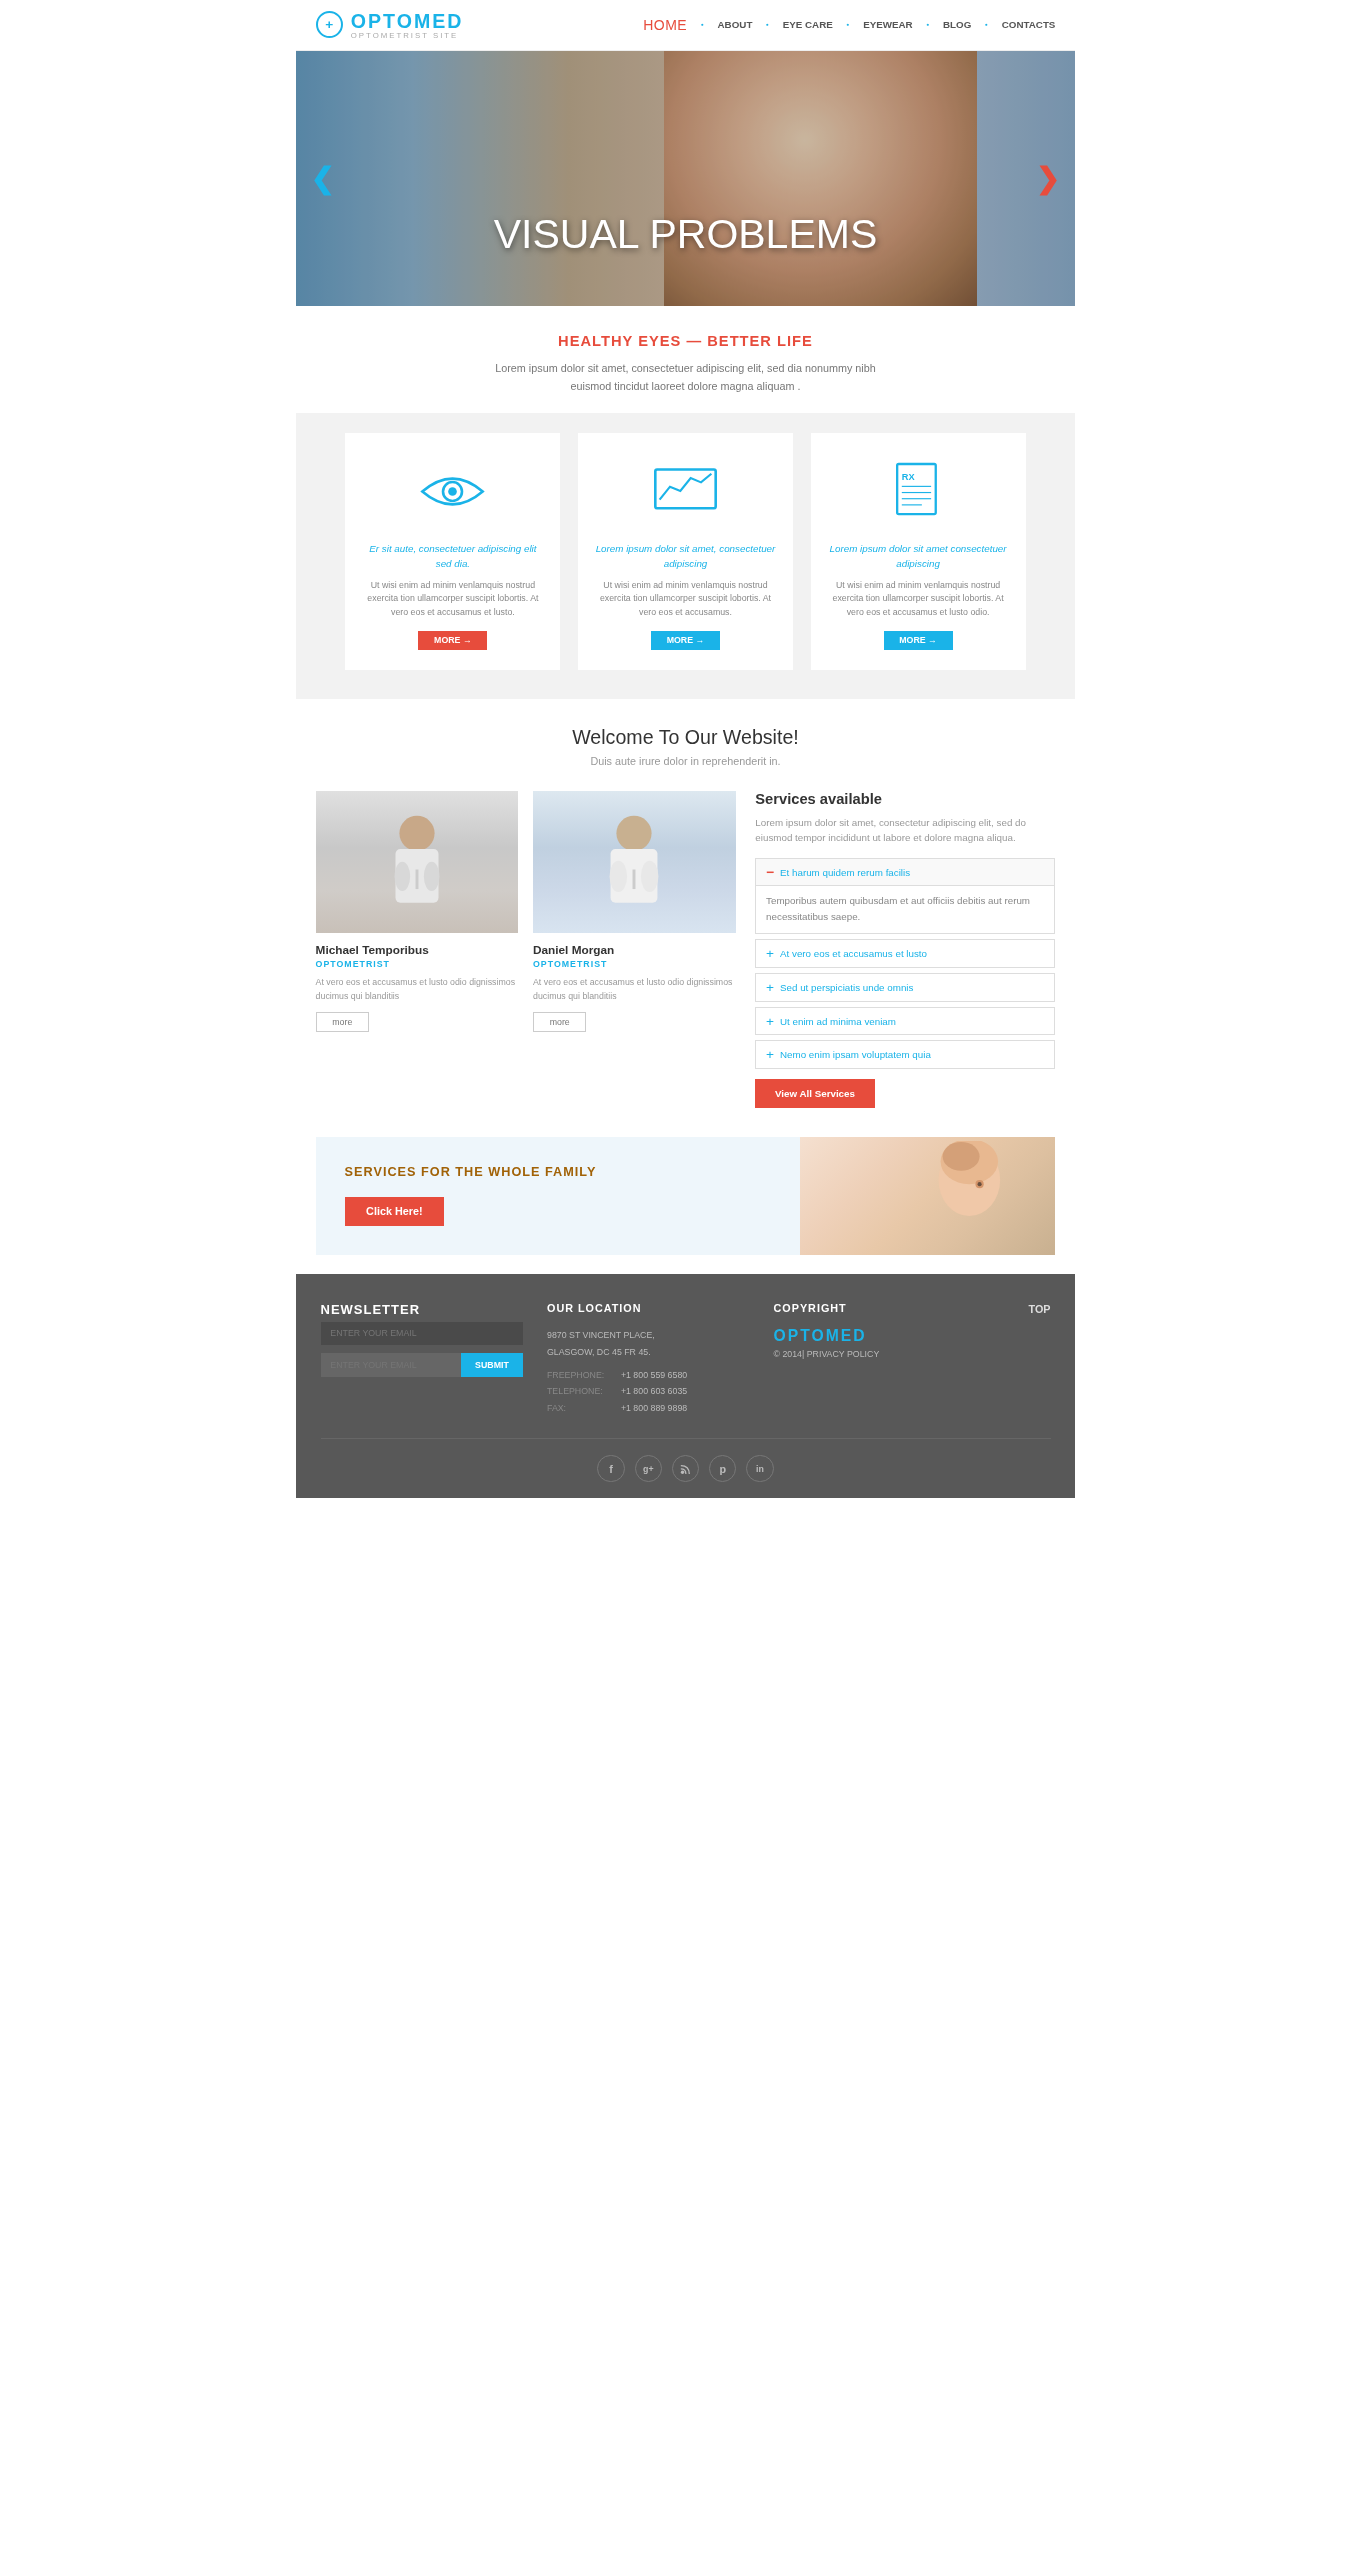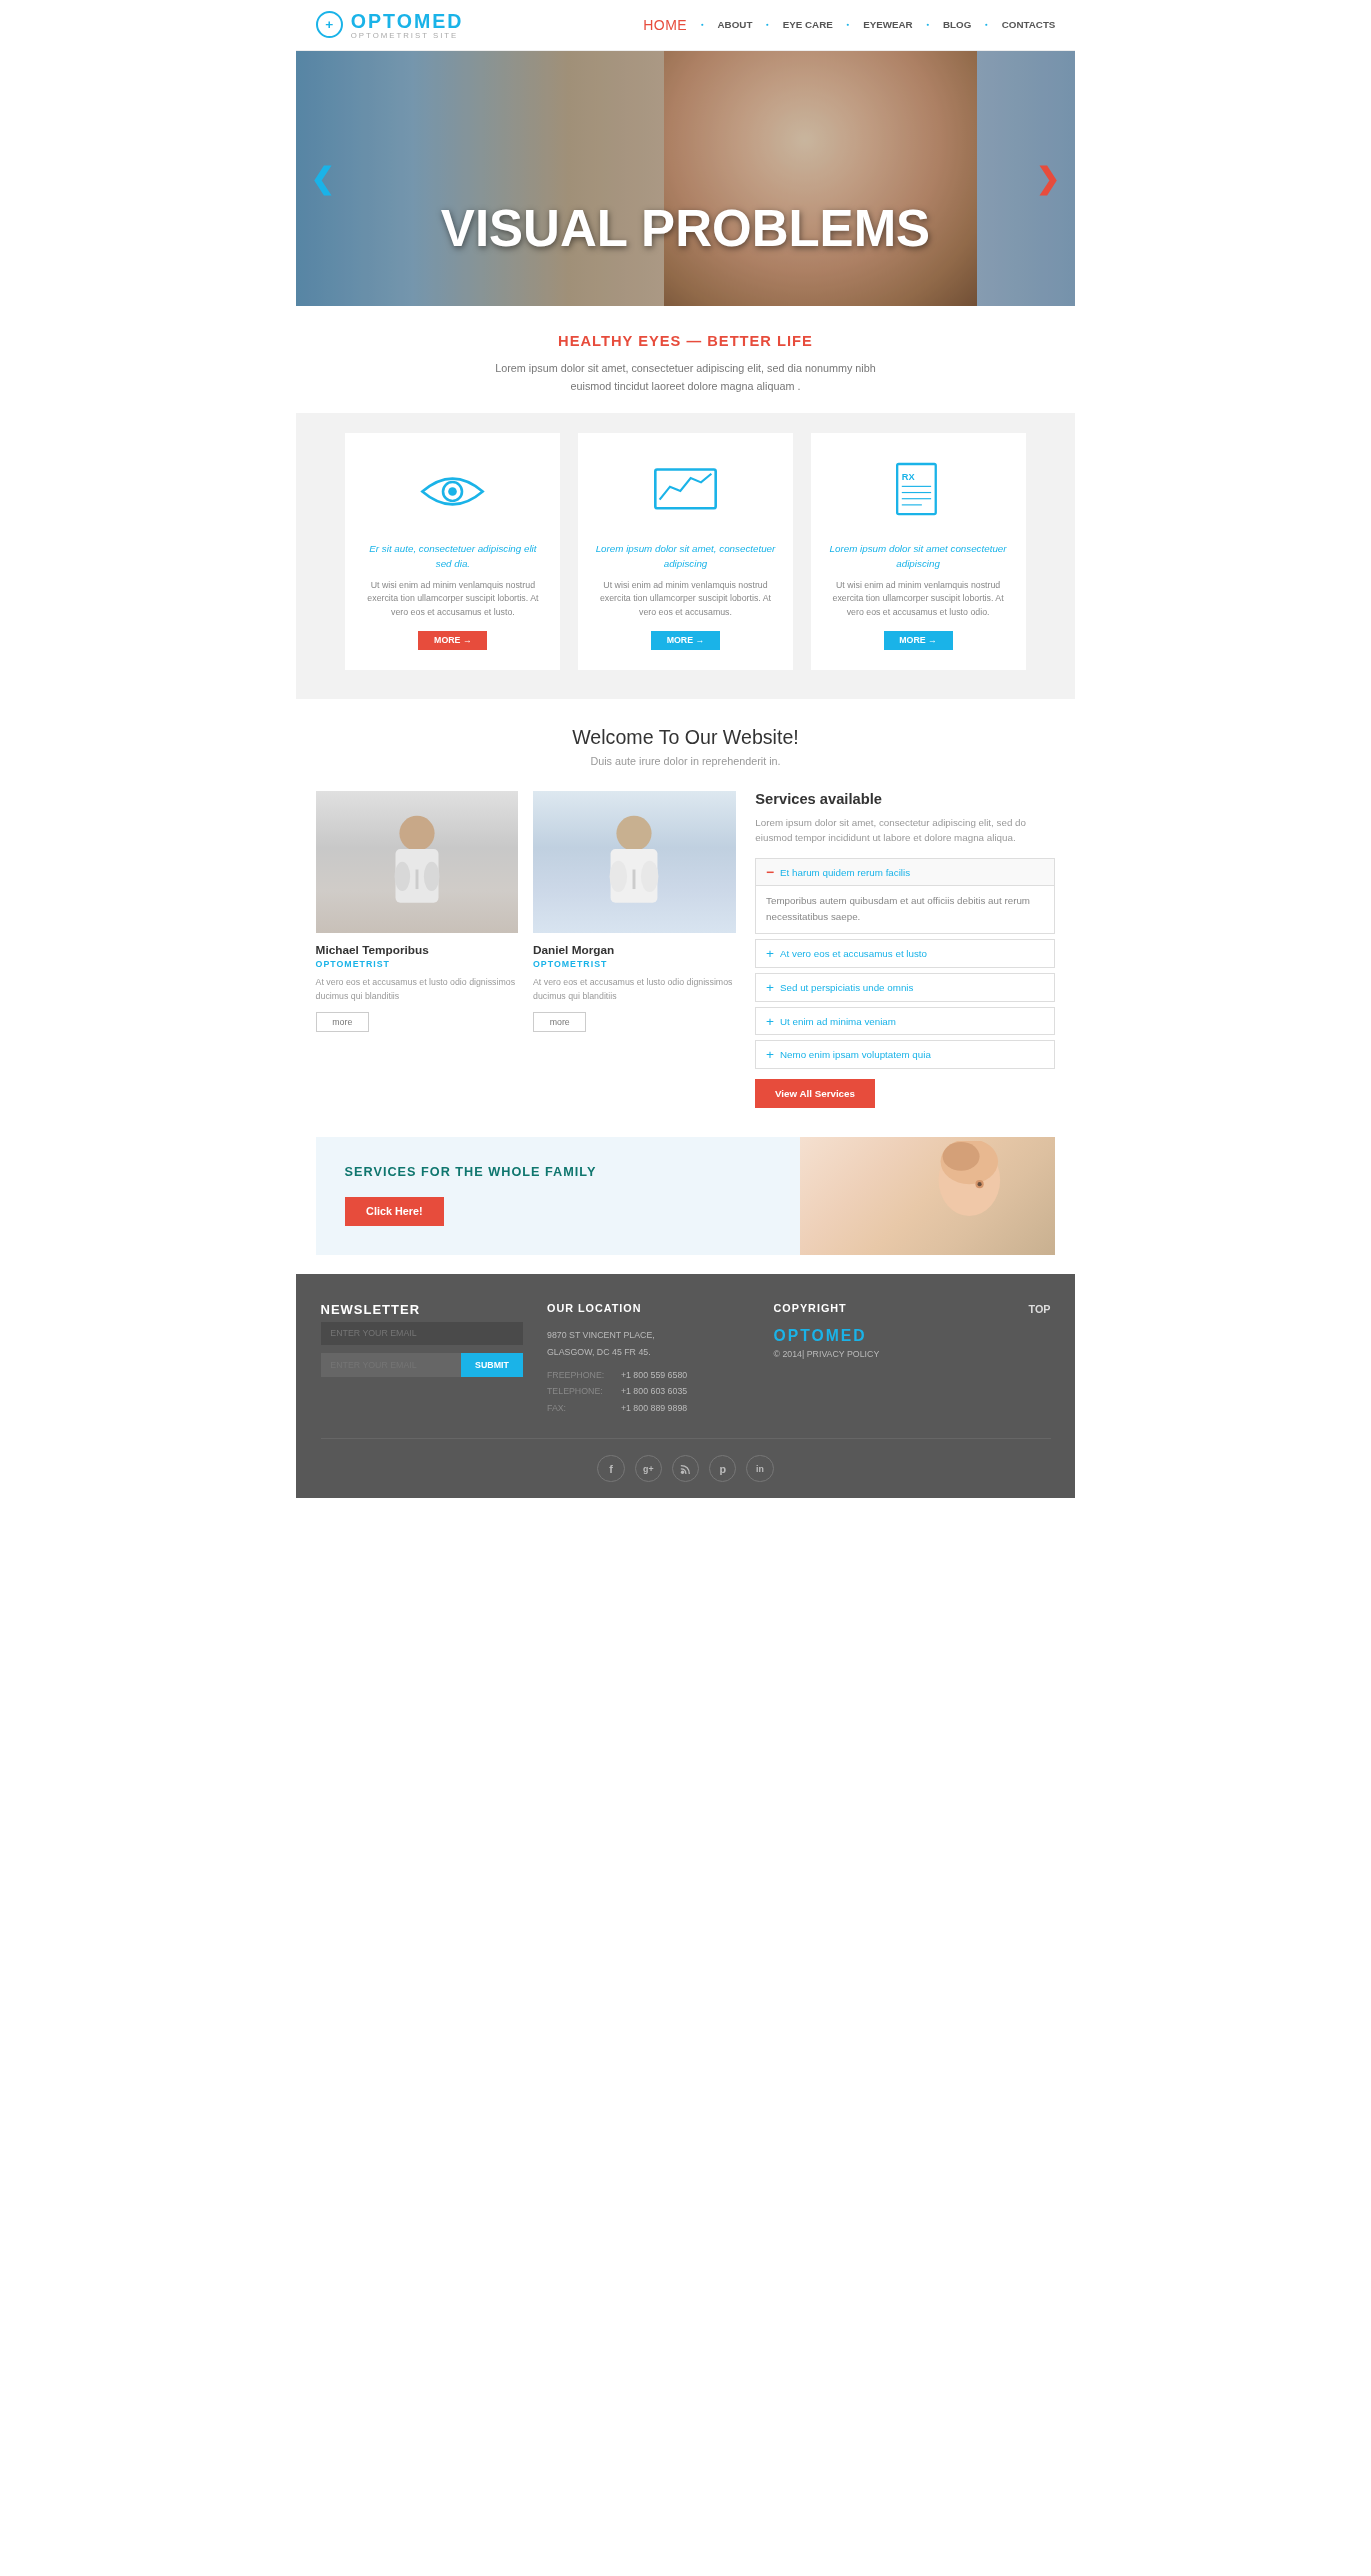--- a/index.html
+++ b/index.html
@@ -33,21 +33,21 @@
 
 <div style="position:relative;height:255px;overflow:hidden;background:#8bafc8;">
 
   <div style="position:absolute;inset:0;background:linear-gradient(to right, #6a9ab8 0%, #8fafc2 15%, #c4a882 35%, #d4b494 50%, #c8b090 65%, #a8b8c8 85%, #90aac0 100%);"></div>
 
   <div style="position:absolute;right:98px;top:0;width:313px;height:100%;background:radial-gradient(ellipse at 45% 35%, #f5d5b0 0%, #ebb890 25%, #d4956a 55%, #b07848 80%, #8a5830 100%);border-radius:0;"></div>
   <div style="position:absolute;inset:0;background:rgba(0,40,80,0.18);"></div>
   <button style="position:absolute;left:14.7px;top:50%;transform:translateY(-50%);background:transparent;border:none;color:#1ab3e8;font-size:29px;cursor:pointer;font-weight:bold;z-index:10;">❮</button>
   <button style="position:absolute;right:14.7px;top:50%;transform:translateY(-50%);background:transparent;border:none;color:#e74c3c;font-size:29px;cursor:pointer;font-weight:bold;z-index:10;">❯</button>
   <div style="position:absolute;left:50%;transform:translateX(-50%);bottom:49px;text-align:center;color:#fff;z-index:5;white-space:nowrap;">
-    <h1 style="font-size:51px;font-weight:700;text-shadow:1px 2px 5.9px rgba(0,0,0,0.5);line-height:1.1;">VISUAL PROBLEMS</h1>
+    <h1 style="font-size:41px;font-weight:400;text-shadow:1px 2px 5.9px rgba(0,0,0,0.5);line-height:1.1;">VISUAL PROBLEMS</h1>
   </div>
 </div>
 
 <div style="text-align:center;padding:27.4px 39px 17.6px;background:#fff;">
   <h2 style="color:#e74c3c;font-size:14.7px;font-weight:bold;letter-spacing:1px;margin-bottom:9.8px;">HEALTHY EYES — BETTER LIFE</h2>
   <p style="color:#777;font-size:10.8px;line-height:1.7;max-width:392px;margin:0 auto;">Lorem ipsum dolor sit amet, consectetuer adipiscing elit, sed dia nonummy nibh euismod tincidut laoreet dolore magna aliquam .</p>
 </div>
 
 <div style="background:#f2f2f2;padding:19.6px 24.5px 29px;">
   <div style="display:flex;gap:17.6px;justify-content:center;">
@@ -169,21 +169,21 @@
       <span>Nemo enim ipsam voluptatem quia</span>
     </div>
 
     <button style="background:#e74c3c;color:#fff;border:none;padding:8.8px 19.6px;font-size:9.8px;font-weight:bold;cursor:pointer;">View All Services</button>
   </div>
 
 </div>
 
 <div style="background:#eef6fb;margin:0 19.6px 19.6px;display:flex;align-items:center;padding:27.4px 29px;position:relative;overflow:hidden;min-height:118px;">
   <div style="flex:1;z-index:2;position:relative;">
-    <div style="color:#0f766e;font-size:12.7px;font-weight:bold;letter-spacing:1px;margin-bottom:17.6px;">SERVICES FOR THE WHOLE FAMILY</div>
+    <div style="color:#a16207;font-size:12.7px;font-weight:bold;letter-spacing:1px;margin-bottom:17.6px;">SERVICES FOR THE WHOLE FAMILY</div>
     <button style="background:#e74c3c;color:#fff;border:none;padding:8.8px 21.5px;font-size:10.8px;font-weight:bold;cursor:pointer;">Click Here!</button>
   </div>
 
   <div style="position:absolute;right:0;top:0;bottom:0;width:255px;background:linear-gradient(to left, transparent 0%, #eef6fb 15%, transparent 20%);overflow:hidden;">
     <div style="position:absolute;right:0;top:0;width:255px;height:100%;background:linear-gradient(135deg, #f5e0d0 0%, #eed0b8 30%, #e8c8a8 50%, #ddc0a0 70%, #c8b090 100%);"></div>
     <svg style="position:absolute;right:9.8px;top:4.9px;" viewBox="0 0 200 110" width="215" height="113">
       <ellipse cx="130" cy="38" rx="30" ry="35" fill="#f0c8a8"></ellipse>
       <ellipse cx="130" cy="20" rx="28" ry="22" fill="#e8b890"></ellipse>
       <ellipse cx="122" cy="15" rx="18" ry="14" fill="#d4a078"></ellipse>
       <circle cx="140" cy="42" r="4" fill="#d4956a"></circle>

